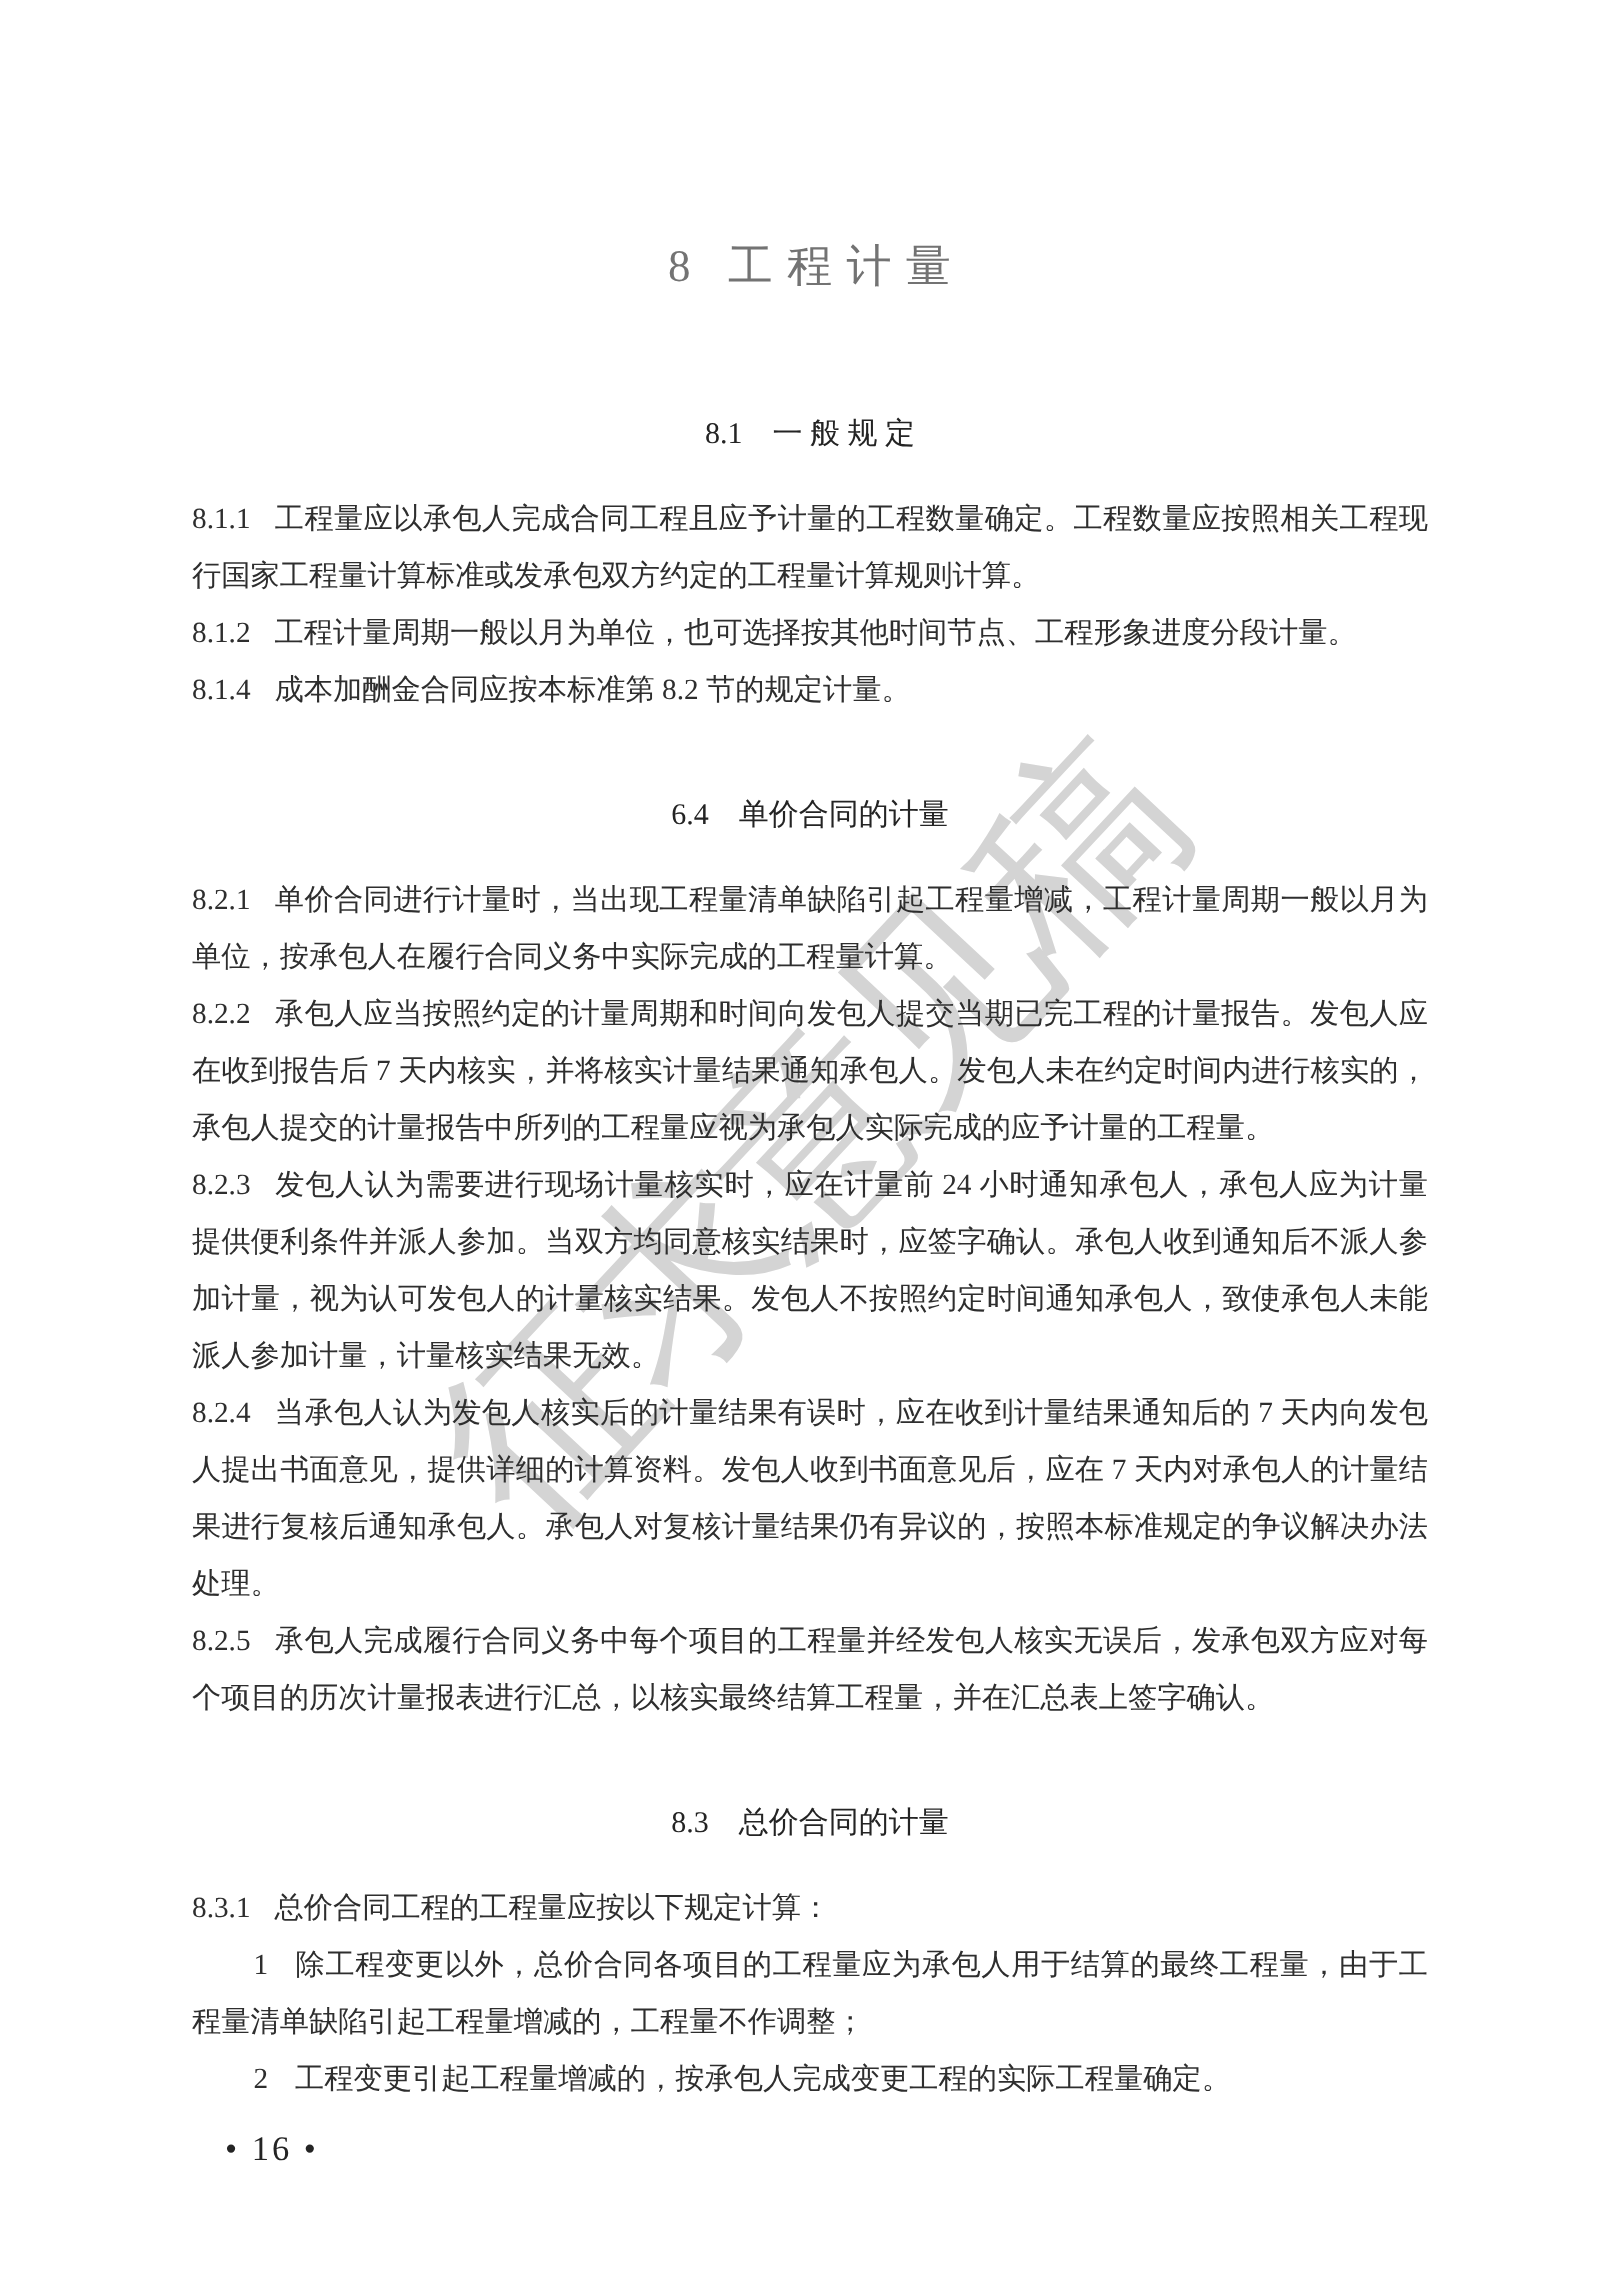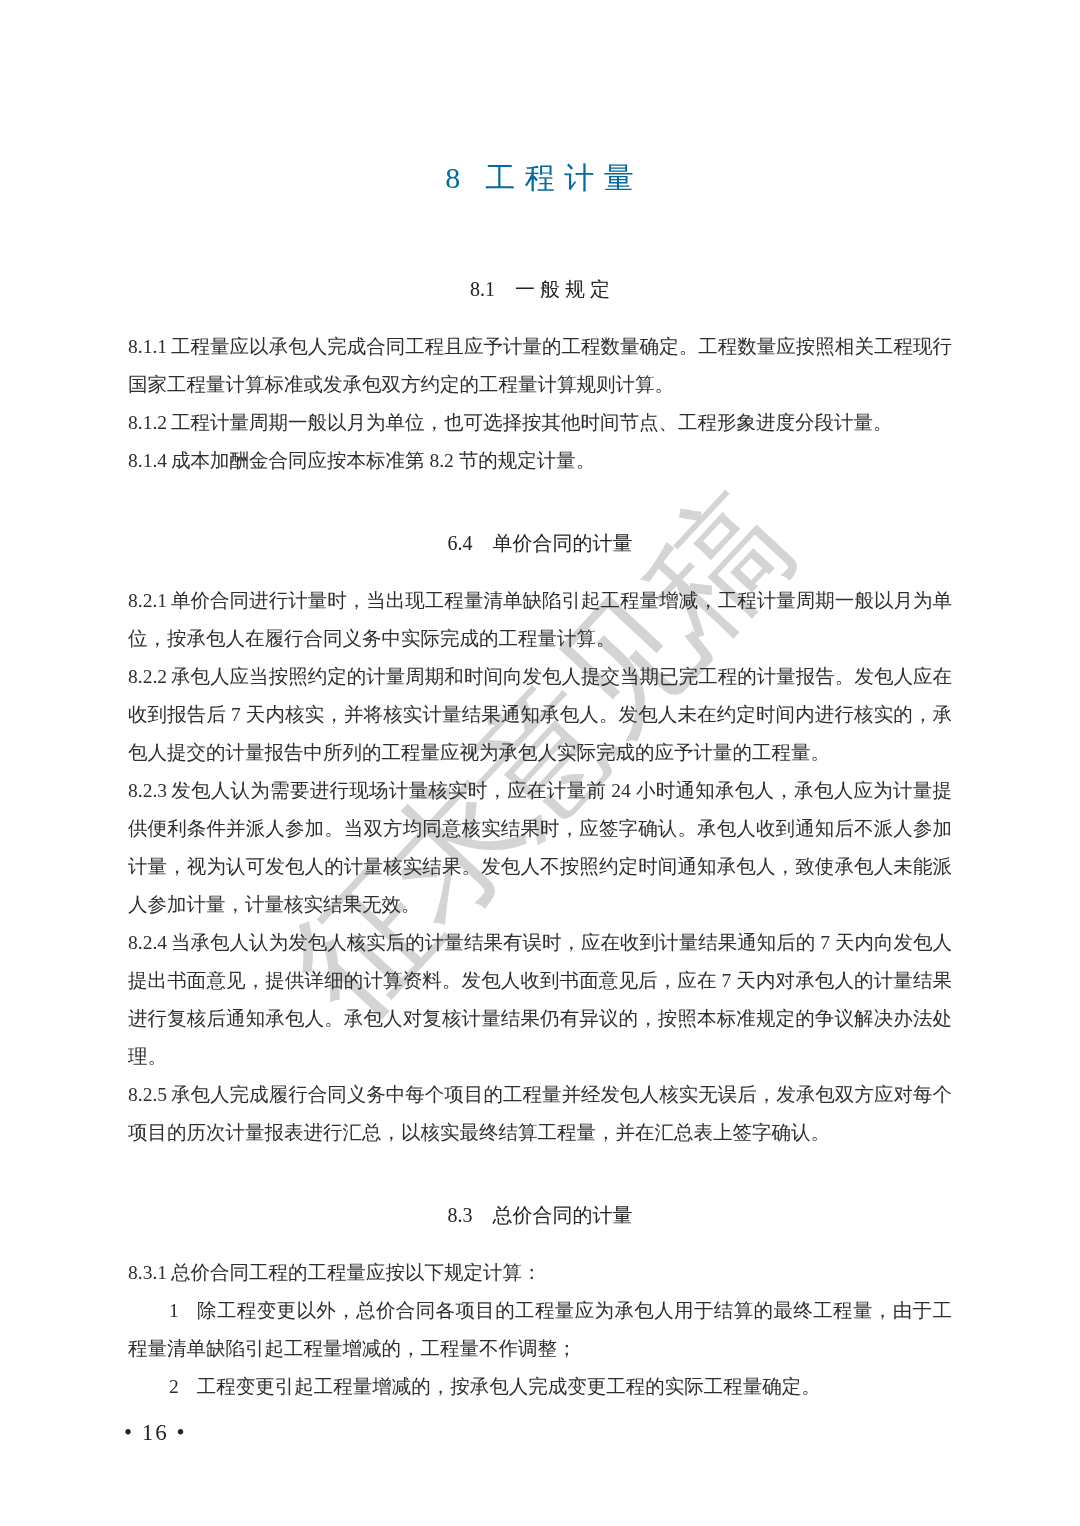--- a/index.html
+++ b/index.html
@@ -31,39 +31,39 @@
     font-size:19.5px;
     line-height:38px;
     text-align:justify;
     text-justify:inter-character;
   }
   h1.chapter{
     font-size:30px;line-height:40px;
     text-align:center;
     font-weight:normal;
     margin:0 0 74px 0;
-    color:#0369a1;
+    color:#737373;
     letter-spacing:1px;
   }
   h1.chapter .num{margin-right:24px;}
   h2.section{
     font-size:20px;line-height:34px;
     text-align:center;
     font-weight:normal;
     margin:46px 0 22px 0;
     color:#242424;
   }
   h2.section .num{margin-right:20px;}
   p.clause{margin:0;}
-  p.clause .cnum{margin-right:4px;}
+  p.clause .cnum{margin-right:16px;}
   p.item{text-indent:2.1em;}
   p.item .cnum{margin-right:18px;}
   .pageno{
     position:absolute;
-    left:124px;top:1420px;
+    left:150px;top:1420px;
     z-index:1;
     font-size:23px;
     letter-spacing:2px;
     color:#242424;
   }
 </style>
 </head>
 <body>
 
 <div class="page">

